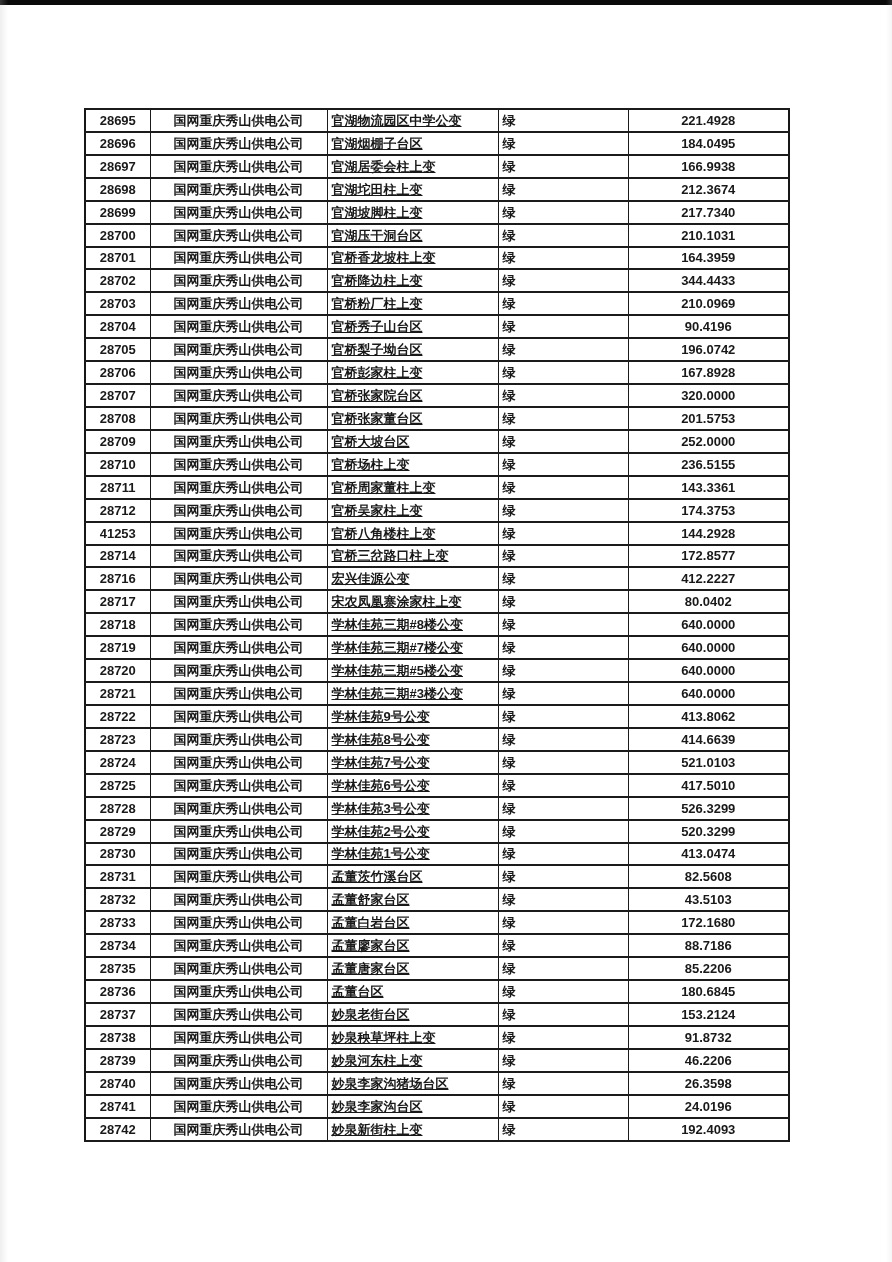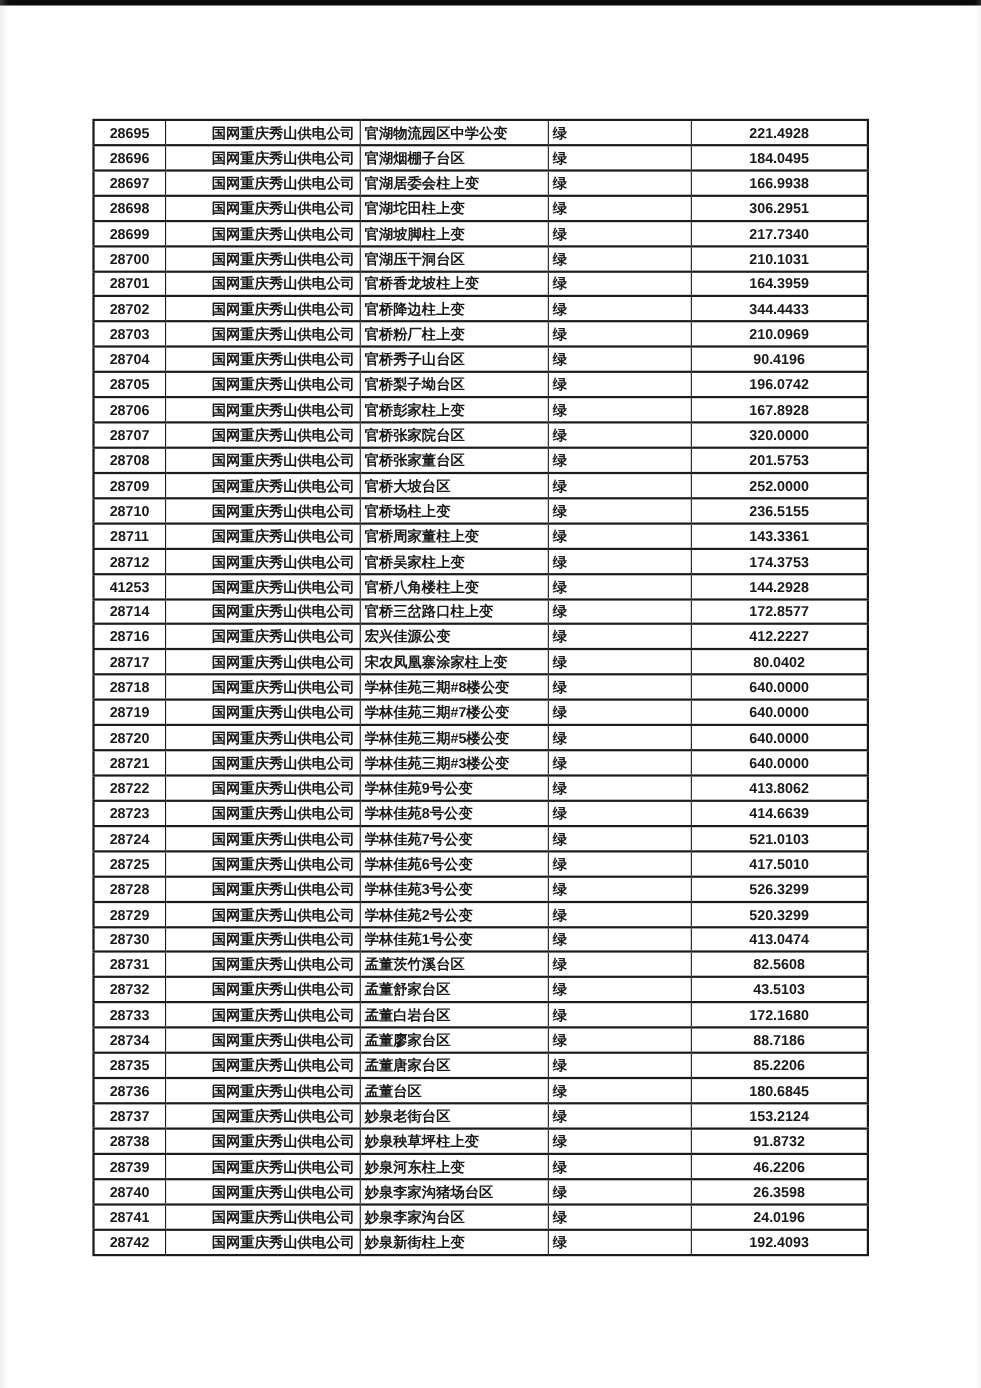--- a/index.html
+++ b/index.html
@@ -48,22 +48,22 @@
     font-size: 13px;
     font-weight: 600;
     color: #191919;
     padding: 0 4px;
     white-space: nowrap;
     overflow: hidden;
     line-height: 1;
     vertical-align: middle;
   }
   td.col-id     { text-align: center; padding: 0; }
-  td.col-company{ text-align: right; }
-  td.col-name   { text-align: left; }
+  td.col-company{ text-align: center; }
+  td.col-name   { text-align: left; text-decoration: underline; }
   td.col-status { text-align: left; }
   td.col-value  { text-align: center; }
 </style>
 </head>
 <body>
 
 <div class="top-bar"></div>
 <div class="page-shade"></div>
 
 <table class="sheet-table">
@@ -94,21 +94,21 @@
         <td class="col-company">国网重庆秀山供电公司</td>
         <td class="col-name">官湖居委会柱上变</td>
         <td class="col-status">绿</td>
         <td class="col-value">166.9938</td>
       </tr>
       <tr>
         <td class="col-id">28698</td>
         <td class="col-company">国网重庆秀山供电公司</td>
         <td class="col-name">官湖坨田柱上变</td>
         <td class="col-status">绿</td>
-        <td class="col-value">306.2951</td>
+        <td class="col-value">212.3674</td>
       </tr>
       <tr>
         <td class="col-id">28699</td>
         <td class="col-company">国网重庆秀山供电公司</td>
         <td class="col-name">官湖坡脚柱上变</td>
         <td class="col-status">绿</td>
         <td class="col-value">217.7340</td>
       </tr>
       <tr>
         <td class="col-id">28700</td>

